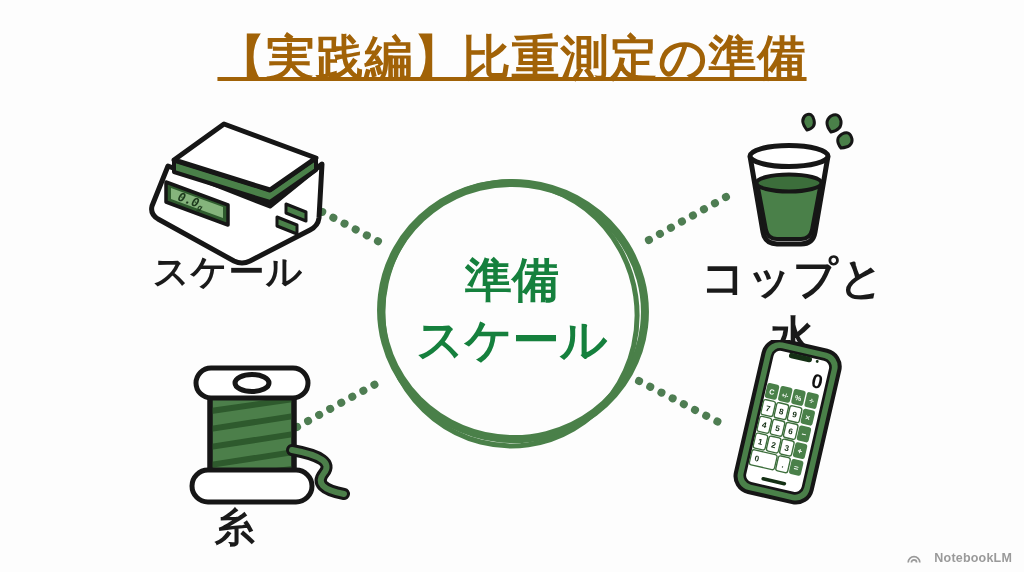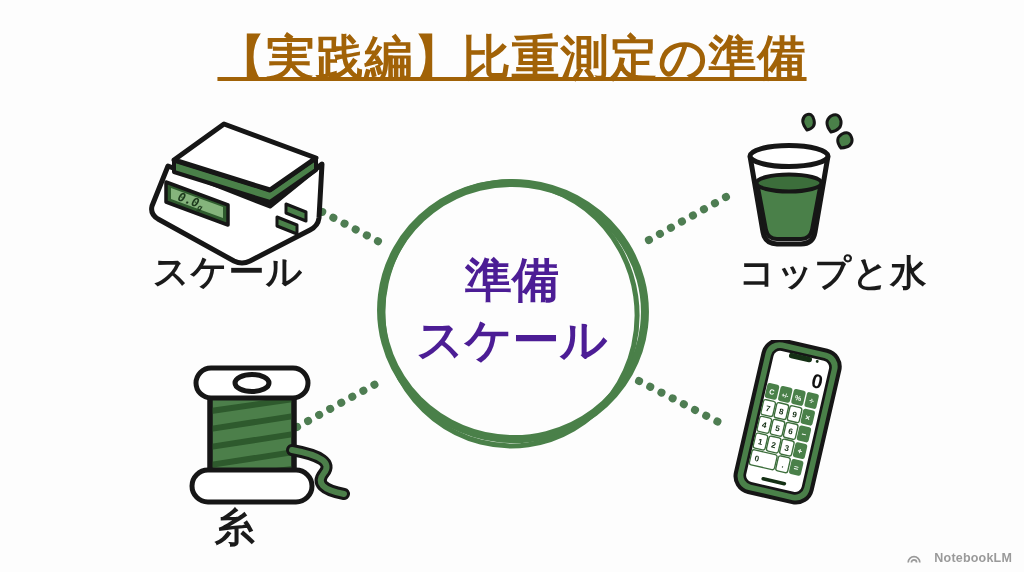--- a/index.html
+++ b/index.html
@@ -9,26 +9,26 @@
   }
   .title{
     position:absolute;top:26px;left:0;width:1024px;text-align:center;
     font-size:48px;font-weight:800;letter-spacing:1px;color:#a16207;margin:0;text-decoration:underline;
   }
   .abs{position:absolute;}
   .item-label{
     position:absolute;text-align:center;font-weight:800;color:#1a1a1a;letter-spacing:1px;
   }
   .label-scale{left:128px;top:248px;width:200px;font-size:36px;}
-  .label-cup{left:693px;top:249px;width:200px;font-size:36px;margin-left:40px;}
+  .label-cup{left:693px;top:249px;width:200px;font-size:44px;}
   .label-thread{left:135px;top:500px;width:200px;font-size:40px;}
   .label-phone{left:688px;top:496px;width:200px;font-size:38px;}
   .center-text{
     position:absolute;left:412px;top:250px;width:200px;text-align:center;
-    font-size:47px;font-weight:800;line-height:1.28;color:#4c1d95;
+    font-size:47px;font-weight:800;line-height:1.28;color:#15803d;
   }
   .watermark{
     position:absolute;right:12px;bottom:7px;display:flex;align-items:center;gap:13px;
     color:#9a9a9a;font-size:12.5px;font-weight:600;letter-spacing:.2px;
   }
 </style>
 </head>
 <body>
 
 <div class="canvas">

